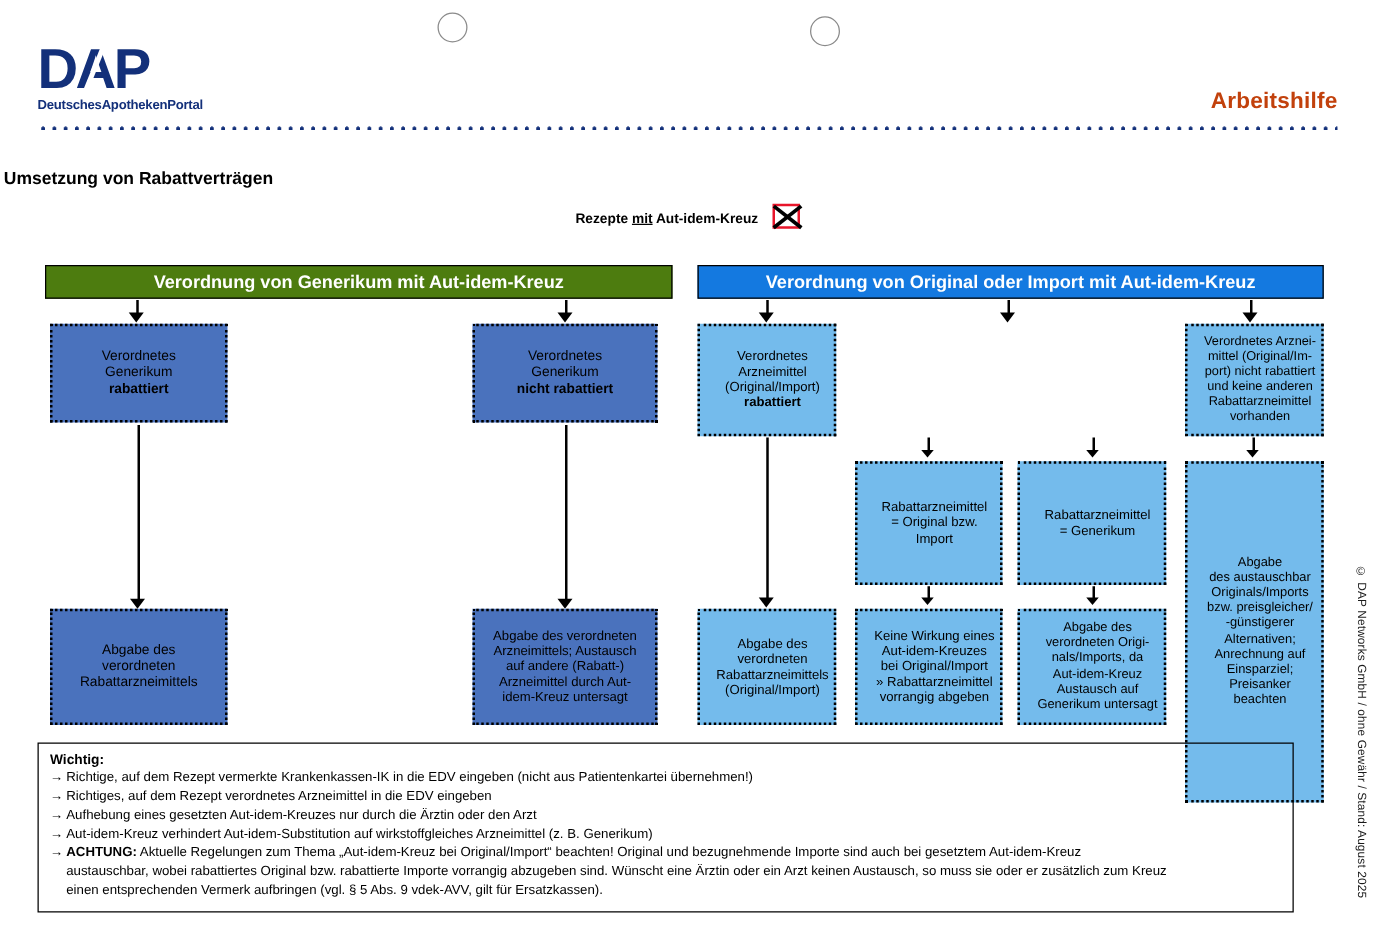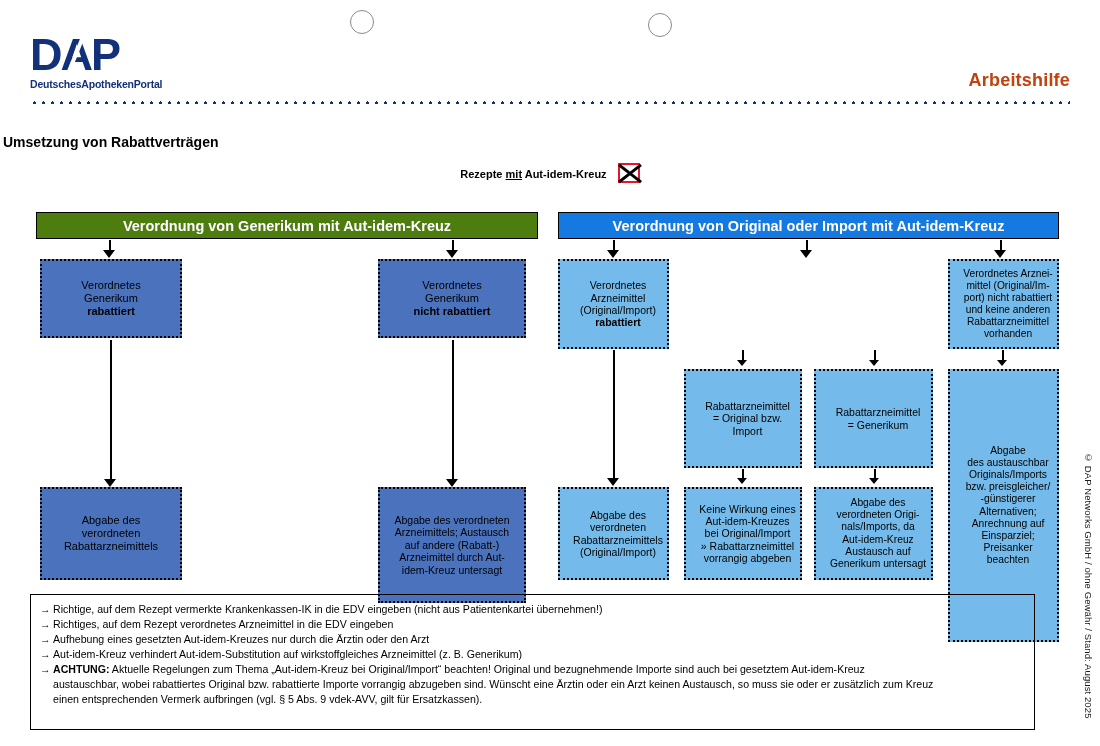--- a/index.html
+++ b/index.html
@@ -122,21 +122,21 @@
   <div class="ahead" style="left:446px;top:479px;"></div>
 
   <div class="fbox dark" style="left:40px;top:487px;width:142px;height:93px;font-size:11px;">
     <span>
       <span>Abgabe des</span>
       <span>verordneten</span>
       <span>Rabattarzneimittels</span>
     </span>
   </div>
 
-  <div class="fbox dark" style="left:378px;top:487px;width:148px;height:116px;font-size:10.5px;">
+  <div class="fbox dark" style="left:378px;top:487px;width:148px;height:93px;font-size:10.5px;">
     <span>
       <span>Abgabe des verordneten</span>
       <span>Arzneimittels; Austausch</span>
       <span>auf andere (Rabatt-)</span>
       <span>Arzneimittel durch Aut-</span>
       <span>idem-Kreuz untersagt</span>
     </span>
   </div>
 
   <div class="vline" style="left:613px;top:240px;height:13px;"></div>
@@ -238,20 +238,21 @@
       <span>Abgabe des</span>
       <span>verordneten Origi-</span>
       <span>nals/Imports, da</span>
       <span>Aut-idem-Kreuz</span>
       <span>Austausch auf</span>
       <span>Generikum untersagt</span>
     </span>
   </div>
 
   <div class="note">
+    <div class="hd">Wichtig:</div>
 
     <div class="li">
       <span class="ar">→</span>
       <span class="tx">Richtige, auf dem Rezept vermerkte Krankenkassen-IK in die EDV eingeben (nicht aus Patientenkartei übernehmen!)</span>
     </div>
     <div class="li">
       <span class="ar">→</span>
       <span class="tx">Richtiges, auf dem Rezept verordnetes Arzneimittel in die EDV eingeben</span>
     </div>
     <div class="li">

